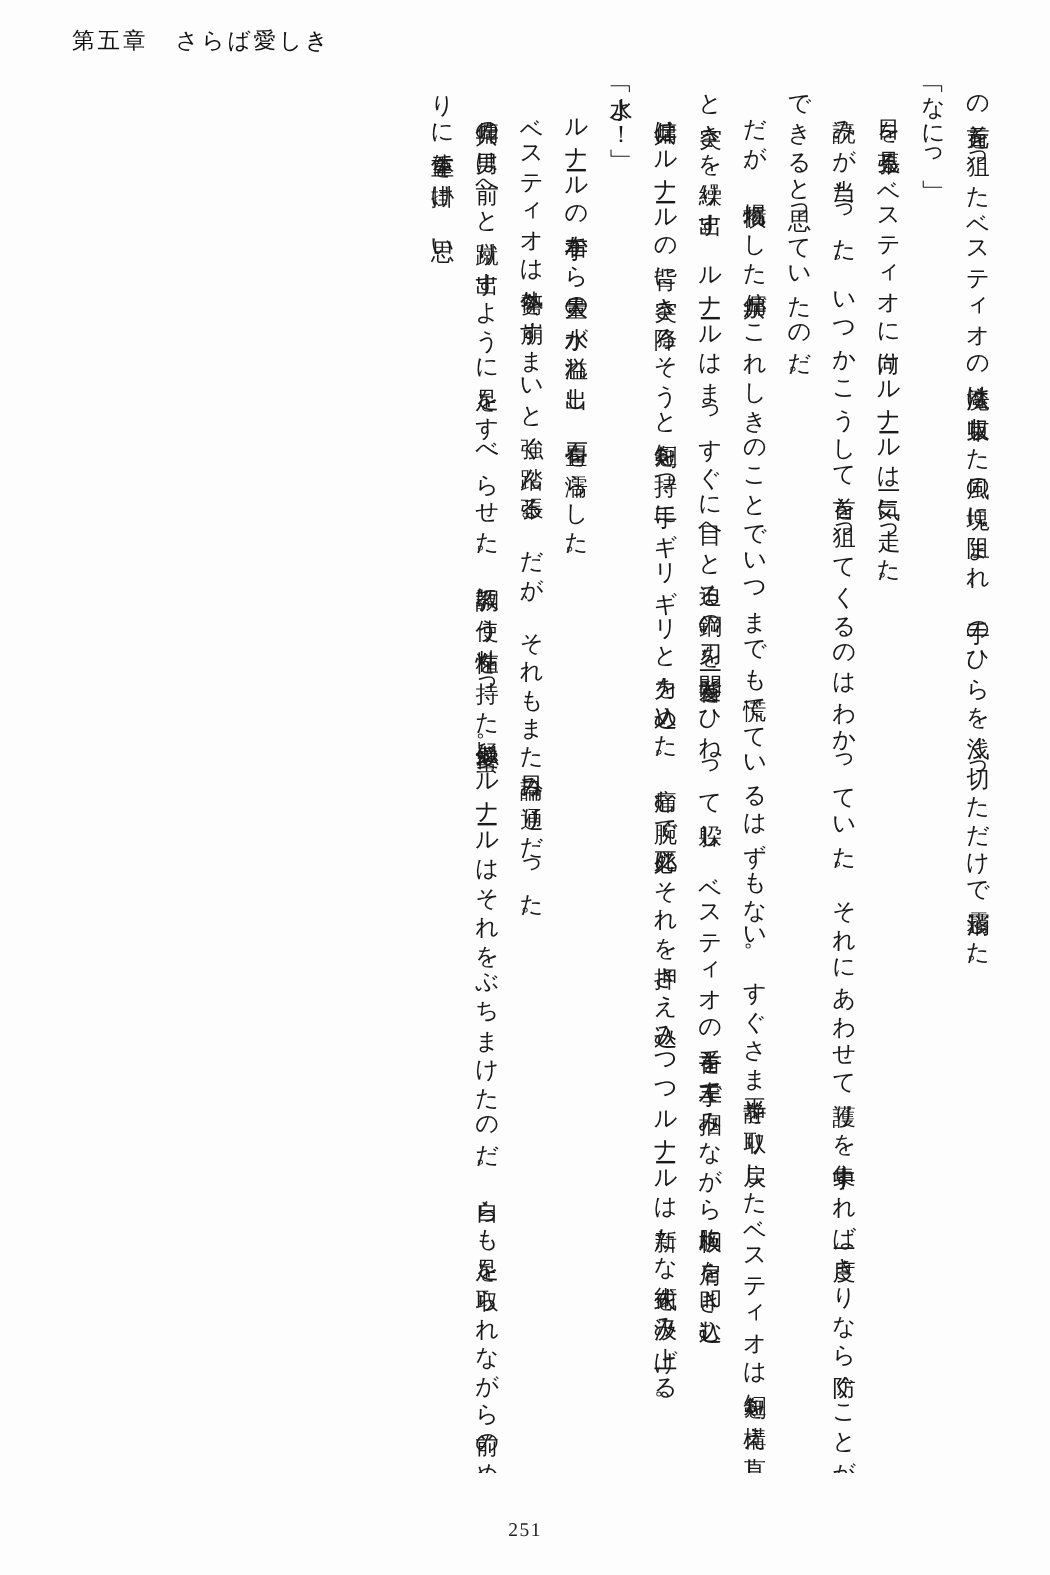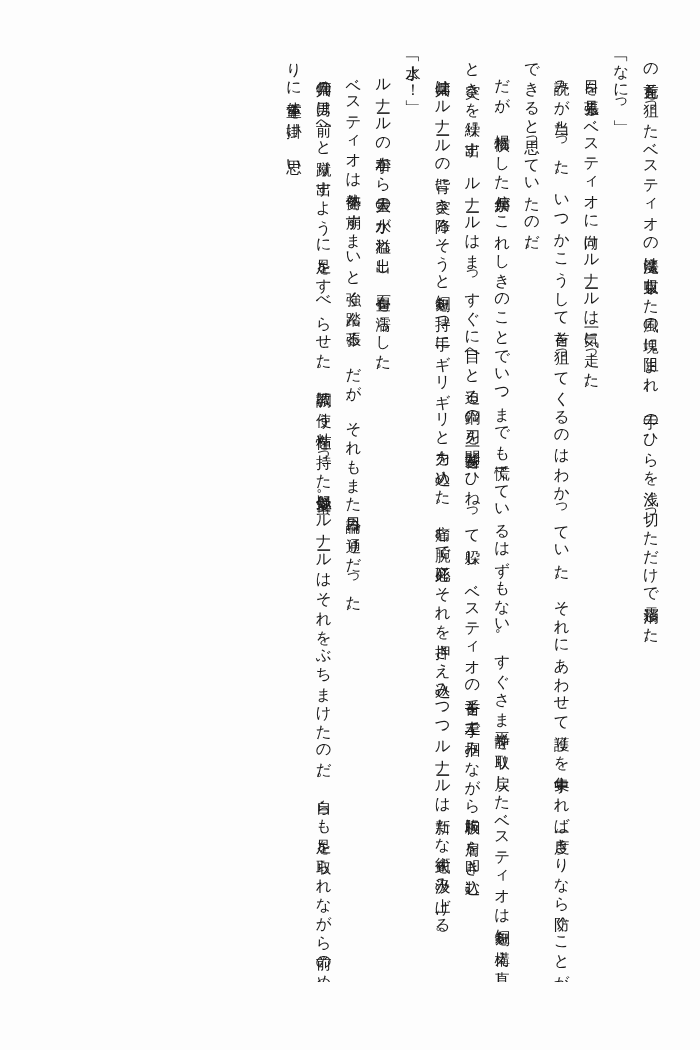--- a/index.html
+++ b/index.html
@@ -80,28 +80,33 @@
     font-size: 13px;
     letter-spacing: 1px;
     color: #222;
   }
 </style>
 </head>
 <body>
 
 <div class="page">
 
+  <div class="header">
+    <span class="chapter-num">第五章</span>
+    <span class="chapter-title">さらば愛しき</span>
+  </div>
 
   <div class="body-text">
     <p class="no-indent">の首元を狙ったベスティオの魔法は収束した風の塊に阻まれ、手のひらを浅く切っただけで霧消した。</p>
     <p class="dialogue">「なにっ」</p>
     <p>目を見張るベスティオに向けルナールは一気に走った。</p>
     <p>読みが当たった。いつかこうして首を狙ってくるのはわかっていた。それにあわせて護りを集中すれば一度きりなら防ぐことができると思っていたのだ。</p>
     <p>だが、場慣れした傭兵がこれしきのことでいつまでも慌てているはずもない。すぐさま平静を取り戻したベスティオは短剣を構え直し猛然と突きを繰り出す。ルナールはまっすぐに目へと迫る鋼の刃を間一髪首をひねって躱し、ベスティオの手首を左手で掴みながら胸板に肩を叩き込む。</p>
     <p>傭兵はルナールの背に突き降ろそうと短剣を持つ手にギリギリと力を込めた。痛む腕で必死にそれを押さえ込みつつルナールは新たな術式を汲み上げる。</p>
     <p class="dialogue">「水よ！」</p>
     <p>ルナールの右手から大量の水が溢れ出し、石畳を濡らした。</p>
     <p>ベスティオは体勢を崩すまいと強く踏ん張る。だが、それもまた目論み通りだった。</p>
     <p>傭兵の男は前へと蹴り出すように足をすべらせた。調教に使う粘性を持った疑似愛蜜。ルナールはそれをぶちまけたのだ。自らも足を取られながら前のめりに体重を掛け、思い</p>
   </div>
 
+  <div class="page-number">251</div>
 
 </div>
 
 </body></html>

